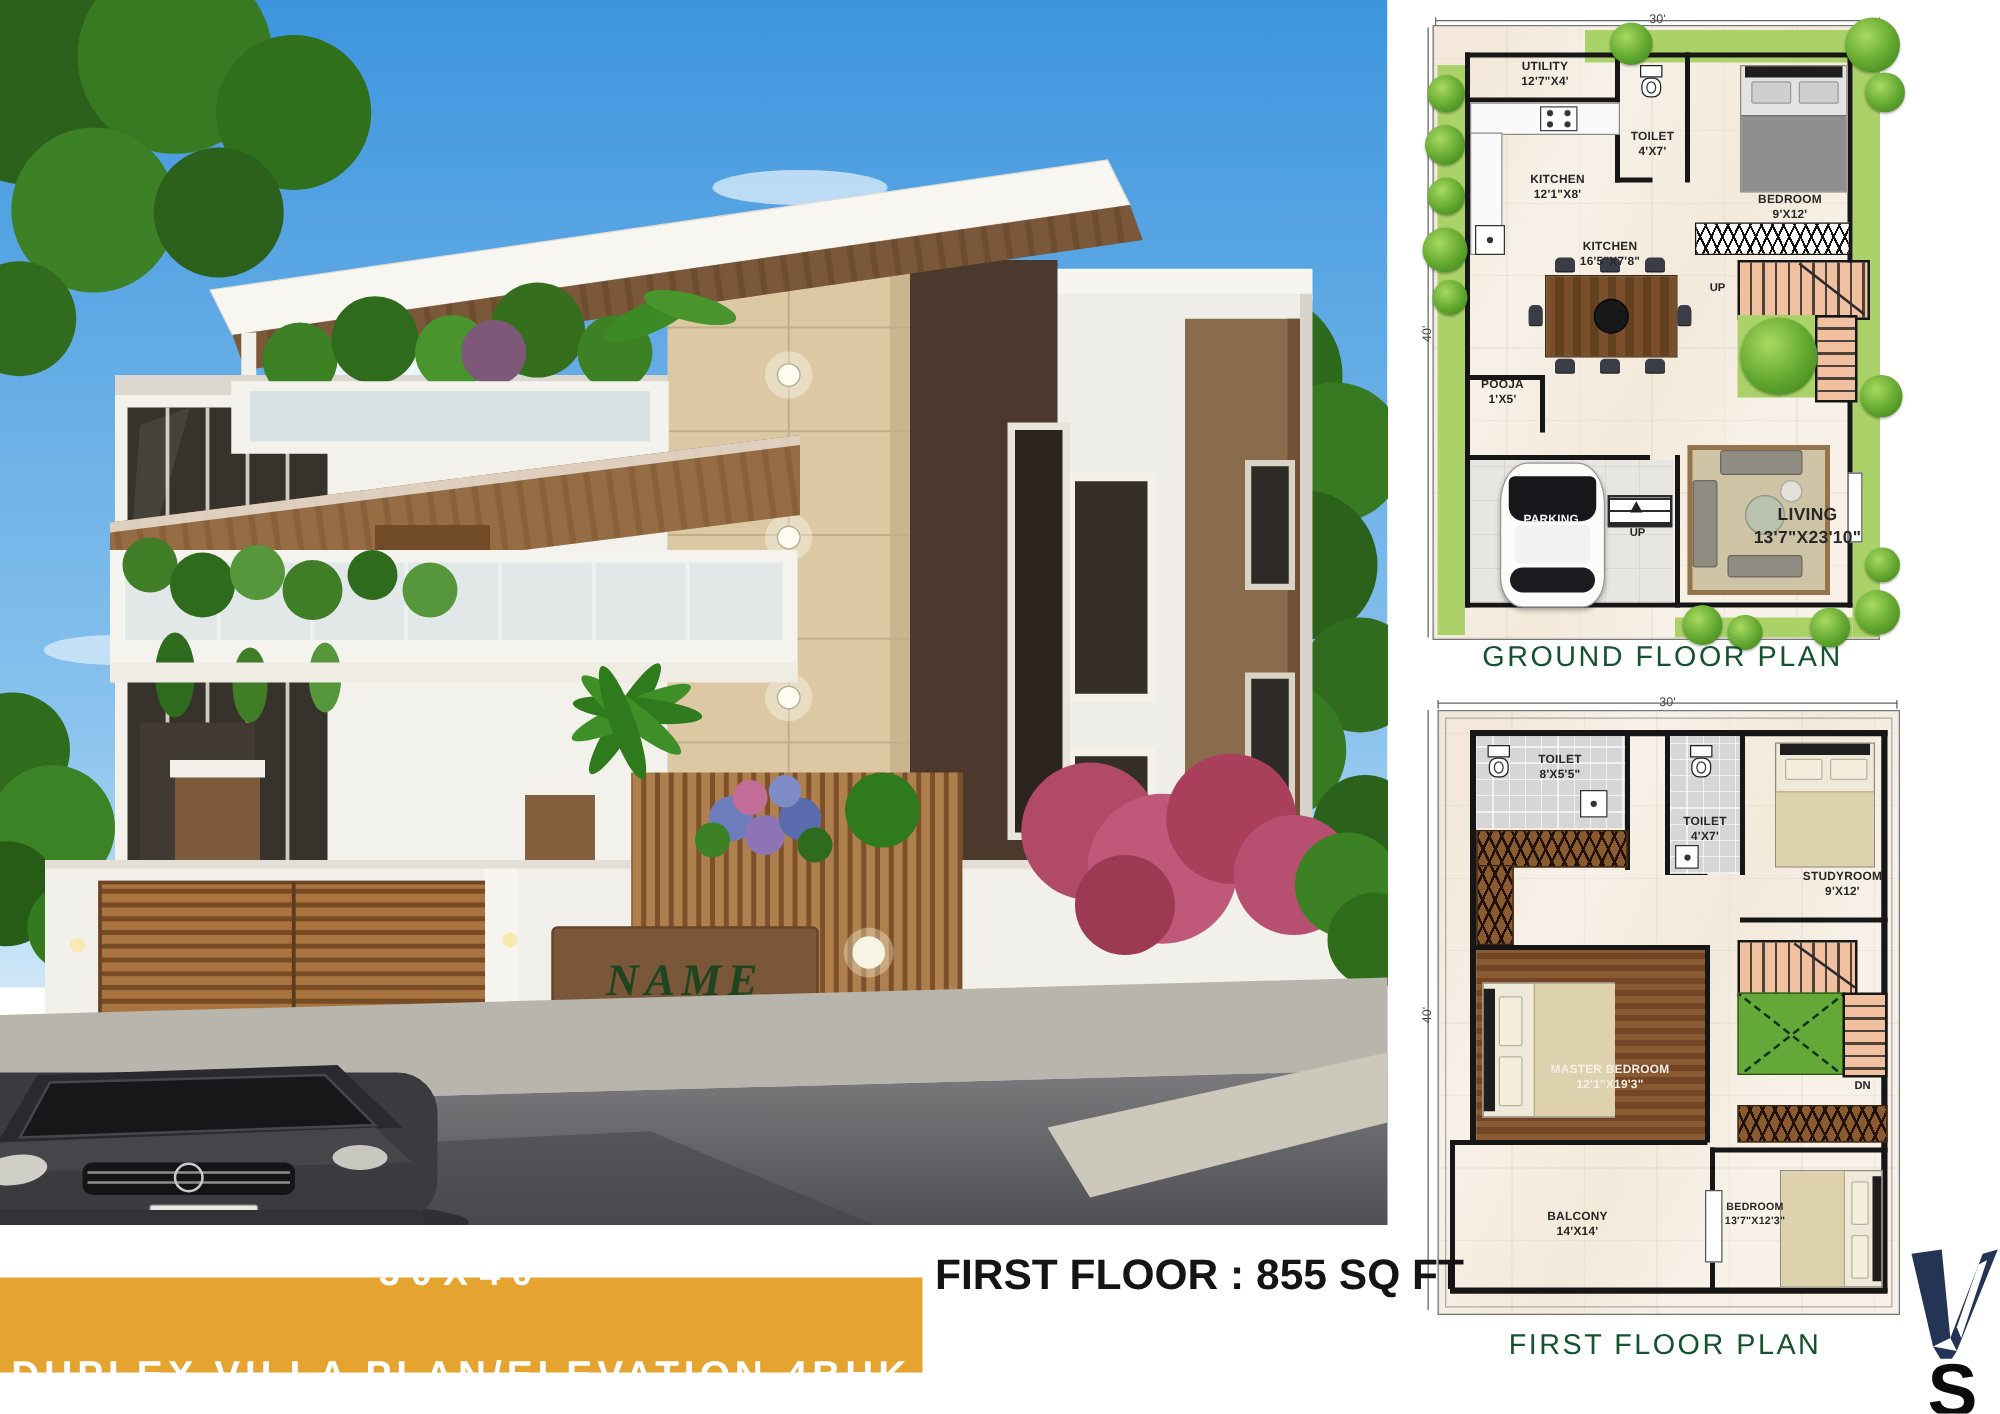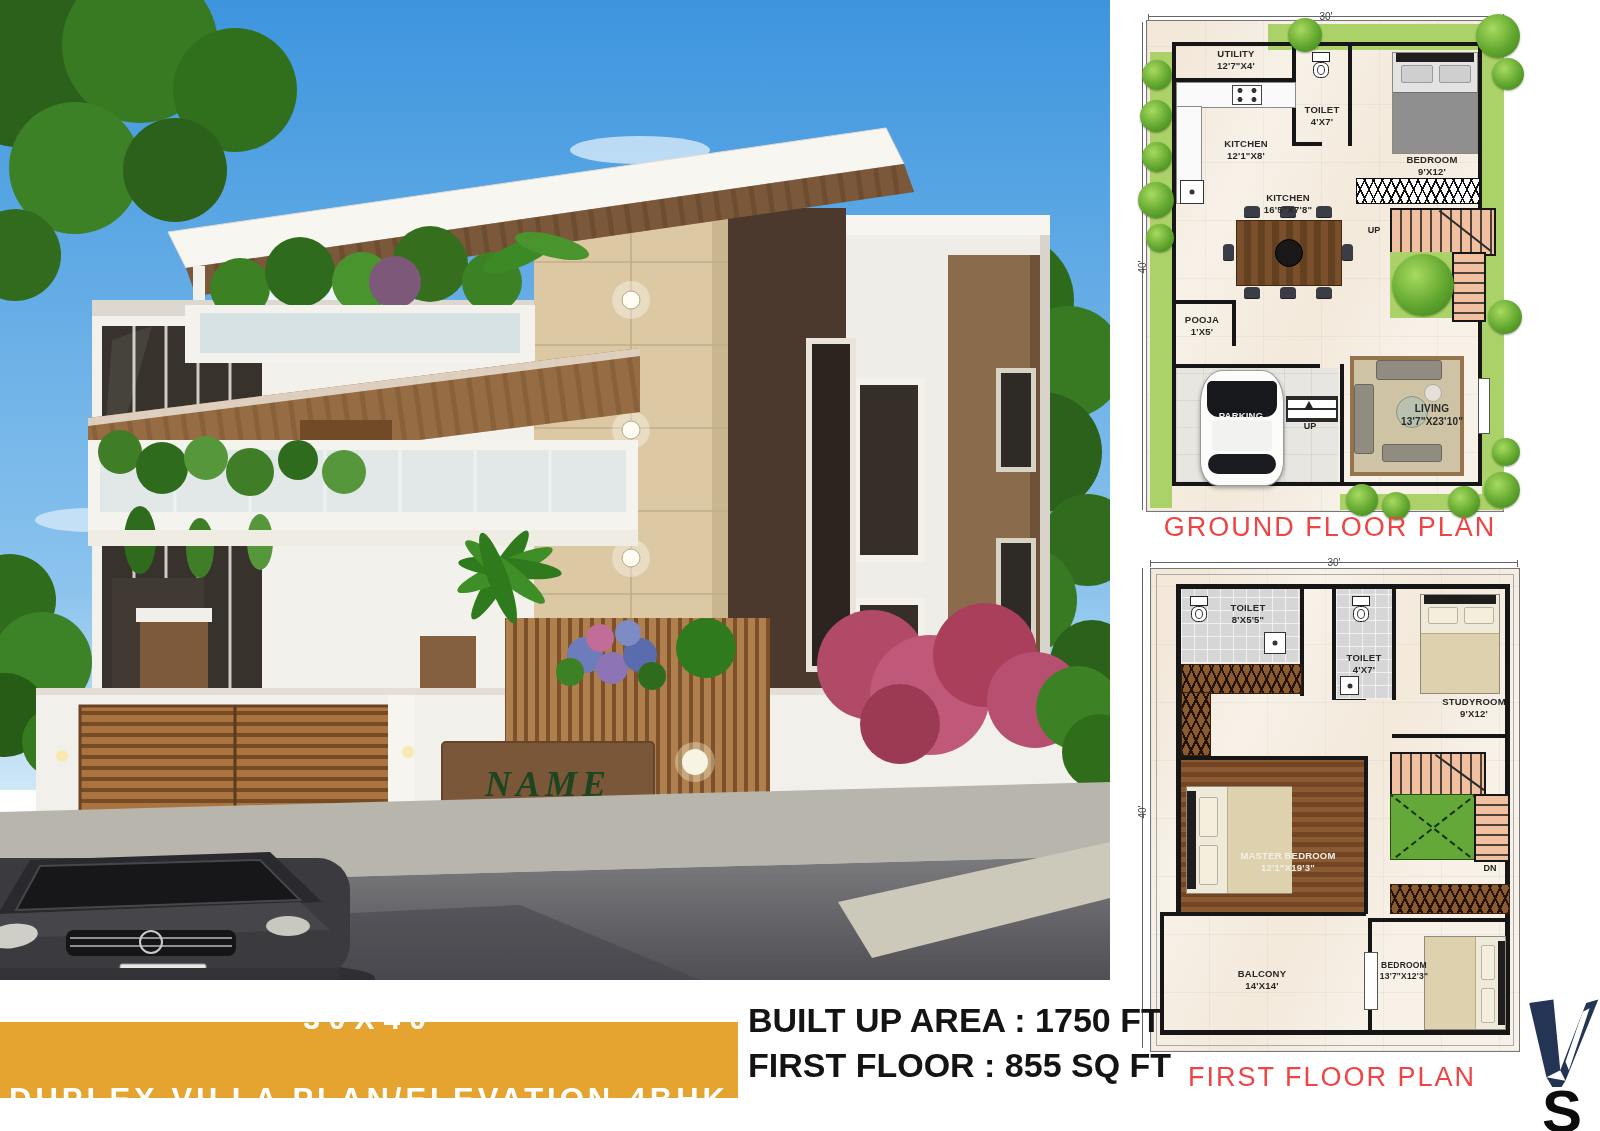--- a/index.html
+++ b/index.html
@@ -17,21 +17,21 @@
      repeating-linear-gradient(90deg,rgba(255,255,255,.65) 0 1px,transparent 1px 13px);}
   .lawn{background:#abd169;}
   .park{background:#e8e6e1;background-image:
      repeating-linear-gradient(0deg,rgba(0,0,0,.06) 0 1px,transparent 1px 27px),
      repeating-linear-gradient(90deg,rgba(0,0,0,.06) 0 1px,transparent 1px 27px);}
   .deck{background:repeating-linear-gradient(0deg,#8a5a33 0 5px,#734524 5px 10px);}
   .w{position:absolute;background:#161616;}
   .thin{position:absolute;border:1px solid #777;}
   .rm{position:absolute;display:flex;flex-direction:column;align-items:center;text-align:center;
       font-size:9.5px;line-height:1.3;font-weight:600;color:#272727;letter-spacing:.2px;white-space:nowrap;transform:translate(-50%,0);}
-  .ptitle{position:absolute;font-size:27px;letter-spacing:2px;color:#ef4444;white-space:nowrap;transform:translateX(-50%);}
+  .ptitle{position:absolute;font-size:23px;letter-spacing:2px;color:#14532d;white-space:nowrap;transform:translateX(-50%);}
   .diml{position:absolute;border-top:1px solid #666;}
   .diml::before,.diml::after{content:'';position:absolute;top:-3px;width:1px;height:7px;background:#666;}
   .diml::before{left:0}.diml::after{right:0}
   .dimv{position:absolute;border-left:1px solid #666;}
   .dimlab{position:absolute;font-size:10px;color:#444;transform:translate(-50%,-50%);background:transparent;}
   .dimlab.rot{transform:translate(-50%,-50%) rotate(-90deg);}
   .stx{background:repeating-linear-gradient(to right,#f0c0a0 0 8px,#4e4138 8px 10px);border:2px solid #161616;}
   .sty{background:repeating-linear-gradient(to bottom,#f0c0a0 0 8px,#4e4138 8px 10px);border:2px solid #161616;}
   .diag{position:absolute;height:2px;background:#2b2b2b;transform-origin:left top;}
   .gx{position:absolute;background:#63a839;overflow:hidden;border:1px solid #2c4d12;}
@@ -461,29 +461,29 @@
         <span>4'X7'</span>
       </div>
     <div class="rm" style="left:292px;top:142px">
       <span>BEDROOM</span>
         <span>9'X12'</span>
       </div>
     <div class="rm" style="left:148px;top:180px">
       <span>KITCHEN</span>
         <span>16'5"X7'8"</span>
       </div>
-    <div class="rm" style="left:62px;top:302px">
+    <div class="rm" style="left:62px;top:290px">
       <span>POOJA</span>
         <span>1'X5'</span>
       </div>
     <div class="rm" style="left:101px;top:398px;color:#f2f2f2">
       <span>PARKING</span>
         <span>14'X14'</span>
       </div>
-    <div class="rm" style="left:292px;top:390px;font-size:10px">
+    <div class="rm" style="left:306px;top:390px;font-size:14px">
       <span>LIVING</span>
         <span>13'7"X23'10"</span>
       </div>
   </div>
   <span class="ptitle" style="left:1330px;top:512px">GROUND FLOOR PLAN</span>
 
   <div class="plan" style="left:1136px;top:556px;width:392px;height:524px">
     <div class="diml" style="left:14px;top:6px;width:368px"></div>
     <span class="dimlab" style="left:198px;top:6px">30'</span>
     <div class="dimv" style="left:6px;top:12px;height:480px"></div>
@@ -583,21 +583,20 @@
       </div>
   </div>
   <span class="ptitle" style="left:1332px;top:1062px">FIRST FLOOR PLAN</span>
 
   <div id="banner" style="background:#E4A42F">
     <div class="l1">30X40</div>
     <div class="l2">DUPLEX VILLA PLAN/ELEVATION-4BHK</div>
   </div>
 
   <div id="specs">
-    <div>BUILT UP AREA : 1750 FT</div>
     <div>FIRST FLOOR : 855 SQ FT</div>
   </div>
 
   <div id="logo">
     <svg width="76" height="92" viewBox="0 0 88 100">
       <polygon points="6,6 34,2 42,84 26,92" fill="#233455"></polygon>
       <polygon points="42,84 72,6 86,2 48,96" fill="#233455"></polygon>
       <polygon points="48,74 68,16 76,12 52,84" fill="#ffffff"></polygon>
       <polygon points="26,92 48,96 38,112" fill="#233455"></polygon>
     </svg>

